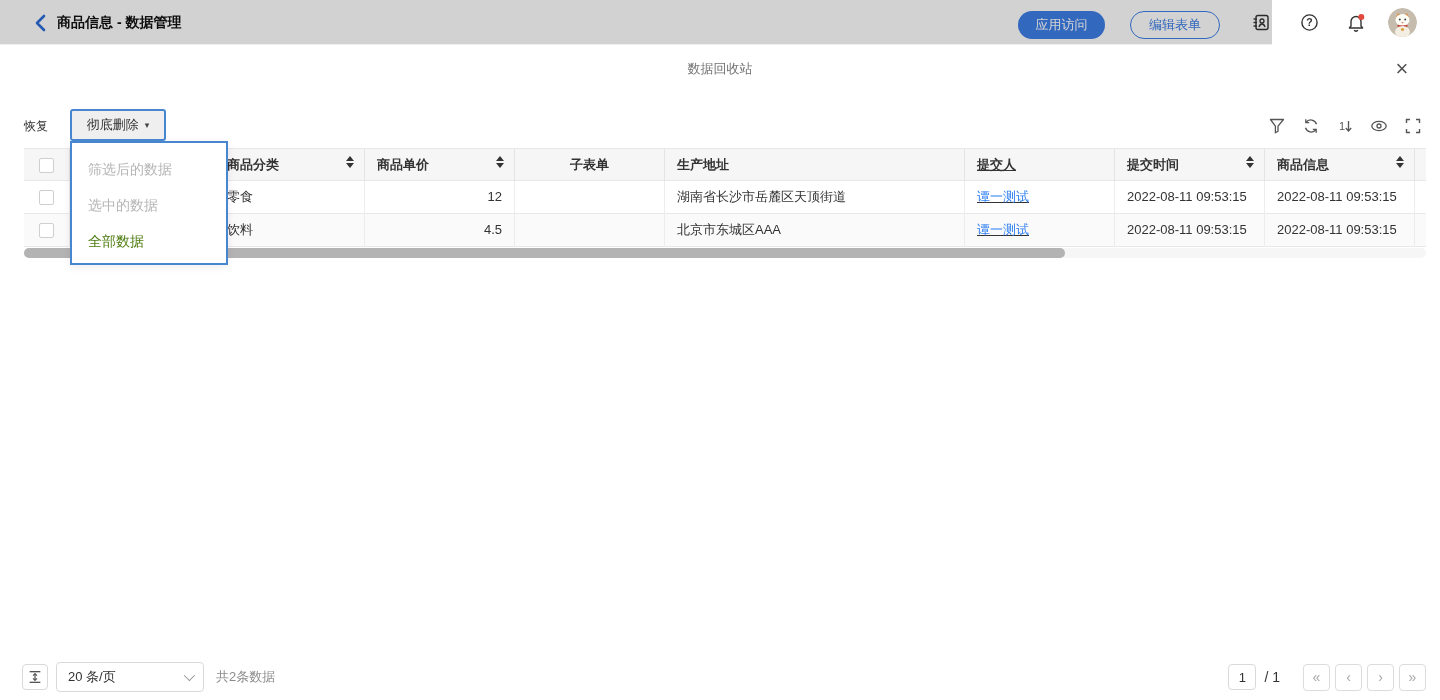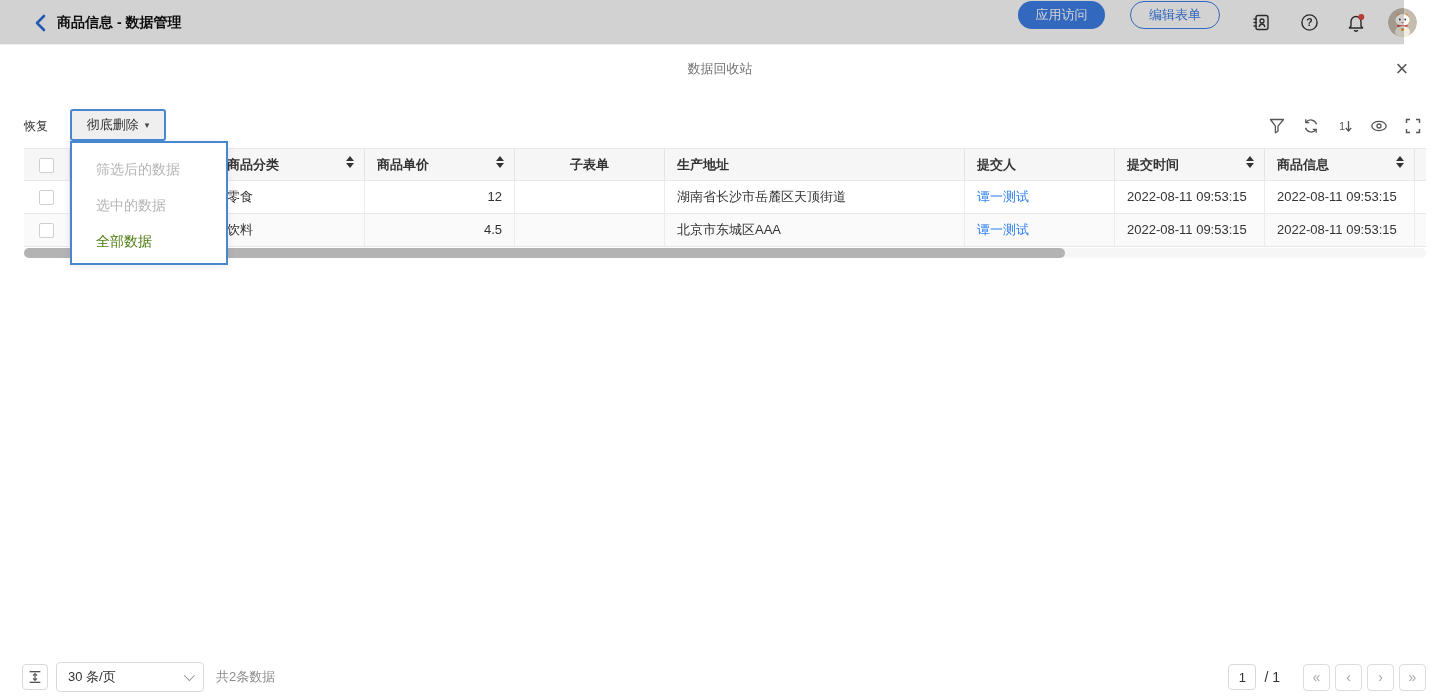--- a/index.html
+++ b/index.html
@@ -1,25 +1,25 @@
 <!DOCTYPE html>
 <html><head>
 <meta charset="utf-8">
 <style>
   * { margin:0; padding:0; box-sizing:border-box; }
   html,body { width:1440px; height:700px; overflow:hidden; background:#fff;
     font-family:"Liberation Sans","DejaVu Sans",sans-serif; }
 
   
-  .topbar { position:absolute; top:0; left:0; width:1404px; height:45px; background:#ffffff;
+  .topbar { position:absolute; top:0; left:0; width:1272px; height:45px; background:#ffffff;
     border-bottom:1px solid rgba(0,0,0,0.06); }
   .topbar-dim { position:absolute; inset:0; background:rgba(0,0,0,0.175); pointer-events:none; z-index:5; }
   .back-btn { position:absolute; left:30px; top:12px; width:22px; height:22px; cursor:pointer; }
   .topbar-title { position:absolute; left:57px; top:14px; font-size:14px; font-weight:700; color:#111; }
-  .pill { position:absolute; top:1px; height:28px; border-radius:14px; font-size:13px;
+  .pill { position:absolute; top:11px; height:28px; border-radius:14px; font-size:13px;
     display:flex; align-items:center; justify-content:center; cursor:pointer;font-family:Liberation Mono, monospace; }
   .pill-solid { left:1018px; width:87px; background:#3e7fe8; color:#fff; }
   .pill-outline { left:1130px; width:90px; background:transparent; color:#3e7fe8; border:1px solid #3e7fe8; }
   .tb-icon { position:absolute; top:13px; width:19px; height:19px; cursor:pointer; }
   .avatar { position:absolute; left:1388px; top:8px; width:29px; height:29px; border-radius:50%;
     overflow:hidden; cursor:pointer; }
 
   
   .modal { position:absolute; top:45px; left:0; right:0; bottom:0; background:#fff; }
   .modal-title { position:absolute; top:15px; left:0; right:0; text-align:center;
@@ -33,36 +33,36 @@
     background:#efefef; border:2px solid #4886cf; border-radius:3px;
     display:flex; align-items:center; justify-content:center; gap:6px;
     font-size:13px; color:#333; cursor:pointer; z-index:21; }
   .caret-down { font-size:9px; color:#444; line-height:10px; }
   .tool-icon { position:absolute; top:72px; width:18px; height:18px; cursor:pointer; }
 
   
   .dropdown-menu { position:absolute; left:70px; top:96px; width:158px; height:124px;
     background:#fff; border:2px solid #4886cf; z-index:20; padding:8px 0;
     box-shadow:0 2px 8px rgba(0,0,0,0.08); }
-  .menu-item { height:36px; line-height:36px; padding-left:24px; font-size:14px; cursor:pointer; }
+  .menu-item { height:36px; line-height:36px; padding-left:16px; font-size:14px; cursor:pointer; }
   .menu-item.disabled { color:#b5b5b5; cursor:not-allowed; }
   .menu-item.enabled { color:#4d7c0f; }
 
   
   .table-wrap { position:absolute; left:24px; top:103px; width:1402px; overflow:hidden; }
   .tr { display:flex; width:1451px; height:33px; border-bottom:1px solid #e8e8e8; background:#fff; }
   .tr.thead { background:#f6f6f6; border-top:1px solid #e8e8e8; }
   .tr.alt { background:#fafafa; }
   .td { position:relative; height:33px; line-height:32px; padding:0 12px; font-size:13px; color:#333;
     border-right:1px solid #ececec; white-space:nowrap; overflow:hidden; flex:none; }
   .thead .td { font-weight:700; border-right:1px solid #e4e4e4; }
   .c-check { width:46px; display:flex; align-items:center; justify-content:center; padding:0; }
   .c-name { width:145px; } .c-cat { width:150px; } .c-price { width:150px; }
   .c-sub { width:150px; text-align:center; } .c-addr { width:300px; }
-  .c-submitter { width:150px; } .c-time { width:150px; } .c-extra { width:60px; border-right:none; }
+  .c-submitter { width:150px;text-decoration:underline; } .c-time { width:150px; } .c-extra { width:60px; border-right:none; }
   .num { text-align:right; }
   .checkbox { width:15px; height:15px; border:1px solid #cfcfcf; border-radius:2px; background:#fff; cursor:pointer; }
   .sort { position:absolute; right:10px; top:7px; display:flex; flex-direction:column; gap:2px; cursor:pointer; }
   .sort i { display:block; width:0; height:0; border-left:4px solid transparent; border-right:4px solid transparent; }
   .sort .up { border-bottom:5px solid #333; }
   .sort .dn { border-top:5px solid #333; }
   .link { color:#2e7ff2; cursor:pointer; }
 
   
   .hscroll { position:absolute; left:24px; top:203px; width:1402px; height:10px; background:#f6f6f6;
@@ -273,21 +273,21 @@
       <div class="rowheight-btn">
         <svg width="16" height="16" viewBox="0 0 18 18">
           <line x1="3" y1="3" x2="15" y2="3" stroke="#555" stroke-width="1.5"></line>
           <line x1="3" y1="15" x2="15" y2="15" stroke="#555" stroke-width="1.5"></line>
           <line x1="9" y1="5.5" x2="9" y2="12.5" stroke="#555" stroke-width="1.4"></line>
           <polyline points="6.8,7.5 9,5.2 11.2,7.5" fill="none" stroke="#555" stroke-width="1.4"></polyline>
           <polyline points="6.8,10.5 9,12.8 11.2,10.5" fill="none" stroke="#555" stroke-width="1.4"></polyline>
         </svg>
       </div>
       <div class="pagesize-select">
-        <span>30 条/页</span>
+        <span>20 条/页</span>
         <span class="chev"></span>
       </div>
       <span class="total-label">共2条数据</span>
     </div>
     <div class="f-right">
       <input class="page-input" value="1" style="">
       <span class="page-total">/ 1</span>
       <div class="nav-btn">
           <span>«</span>
         </div>

